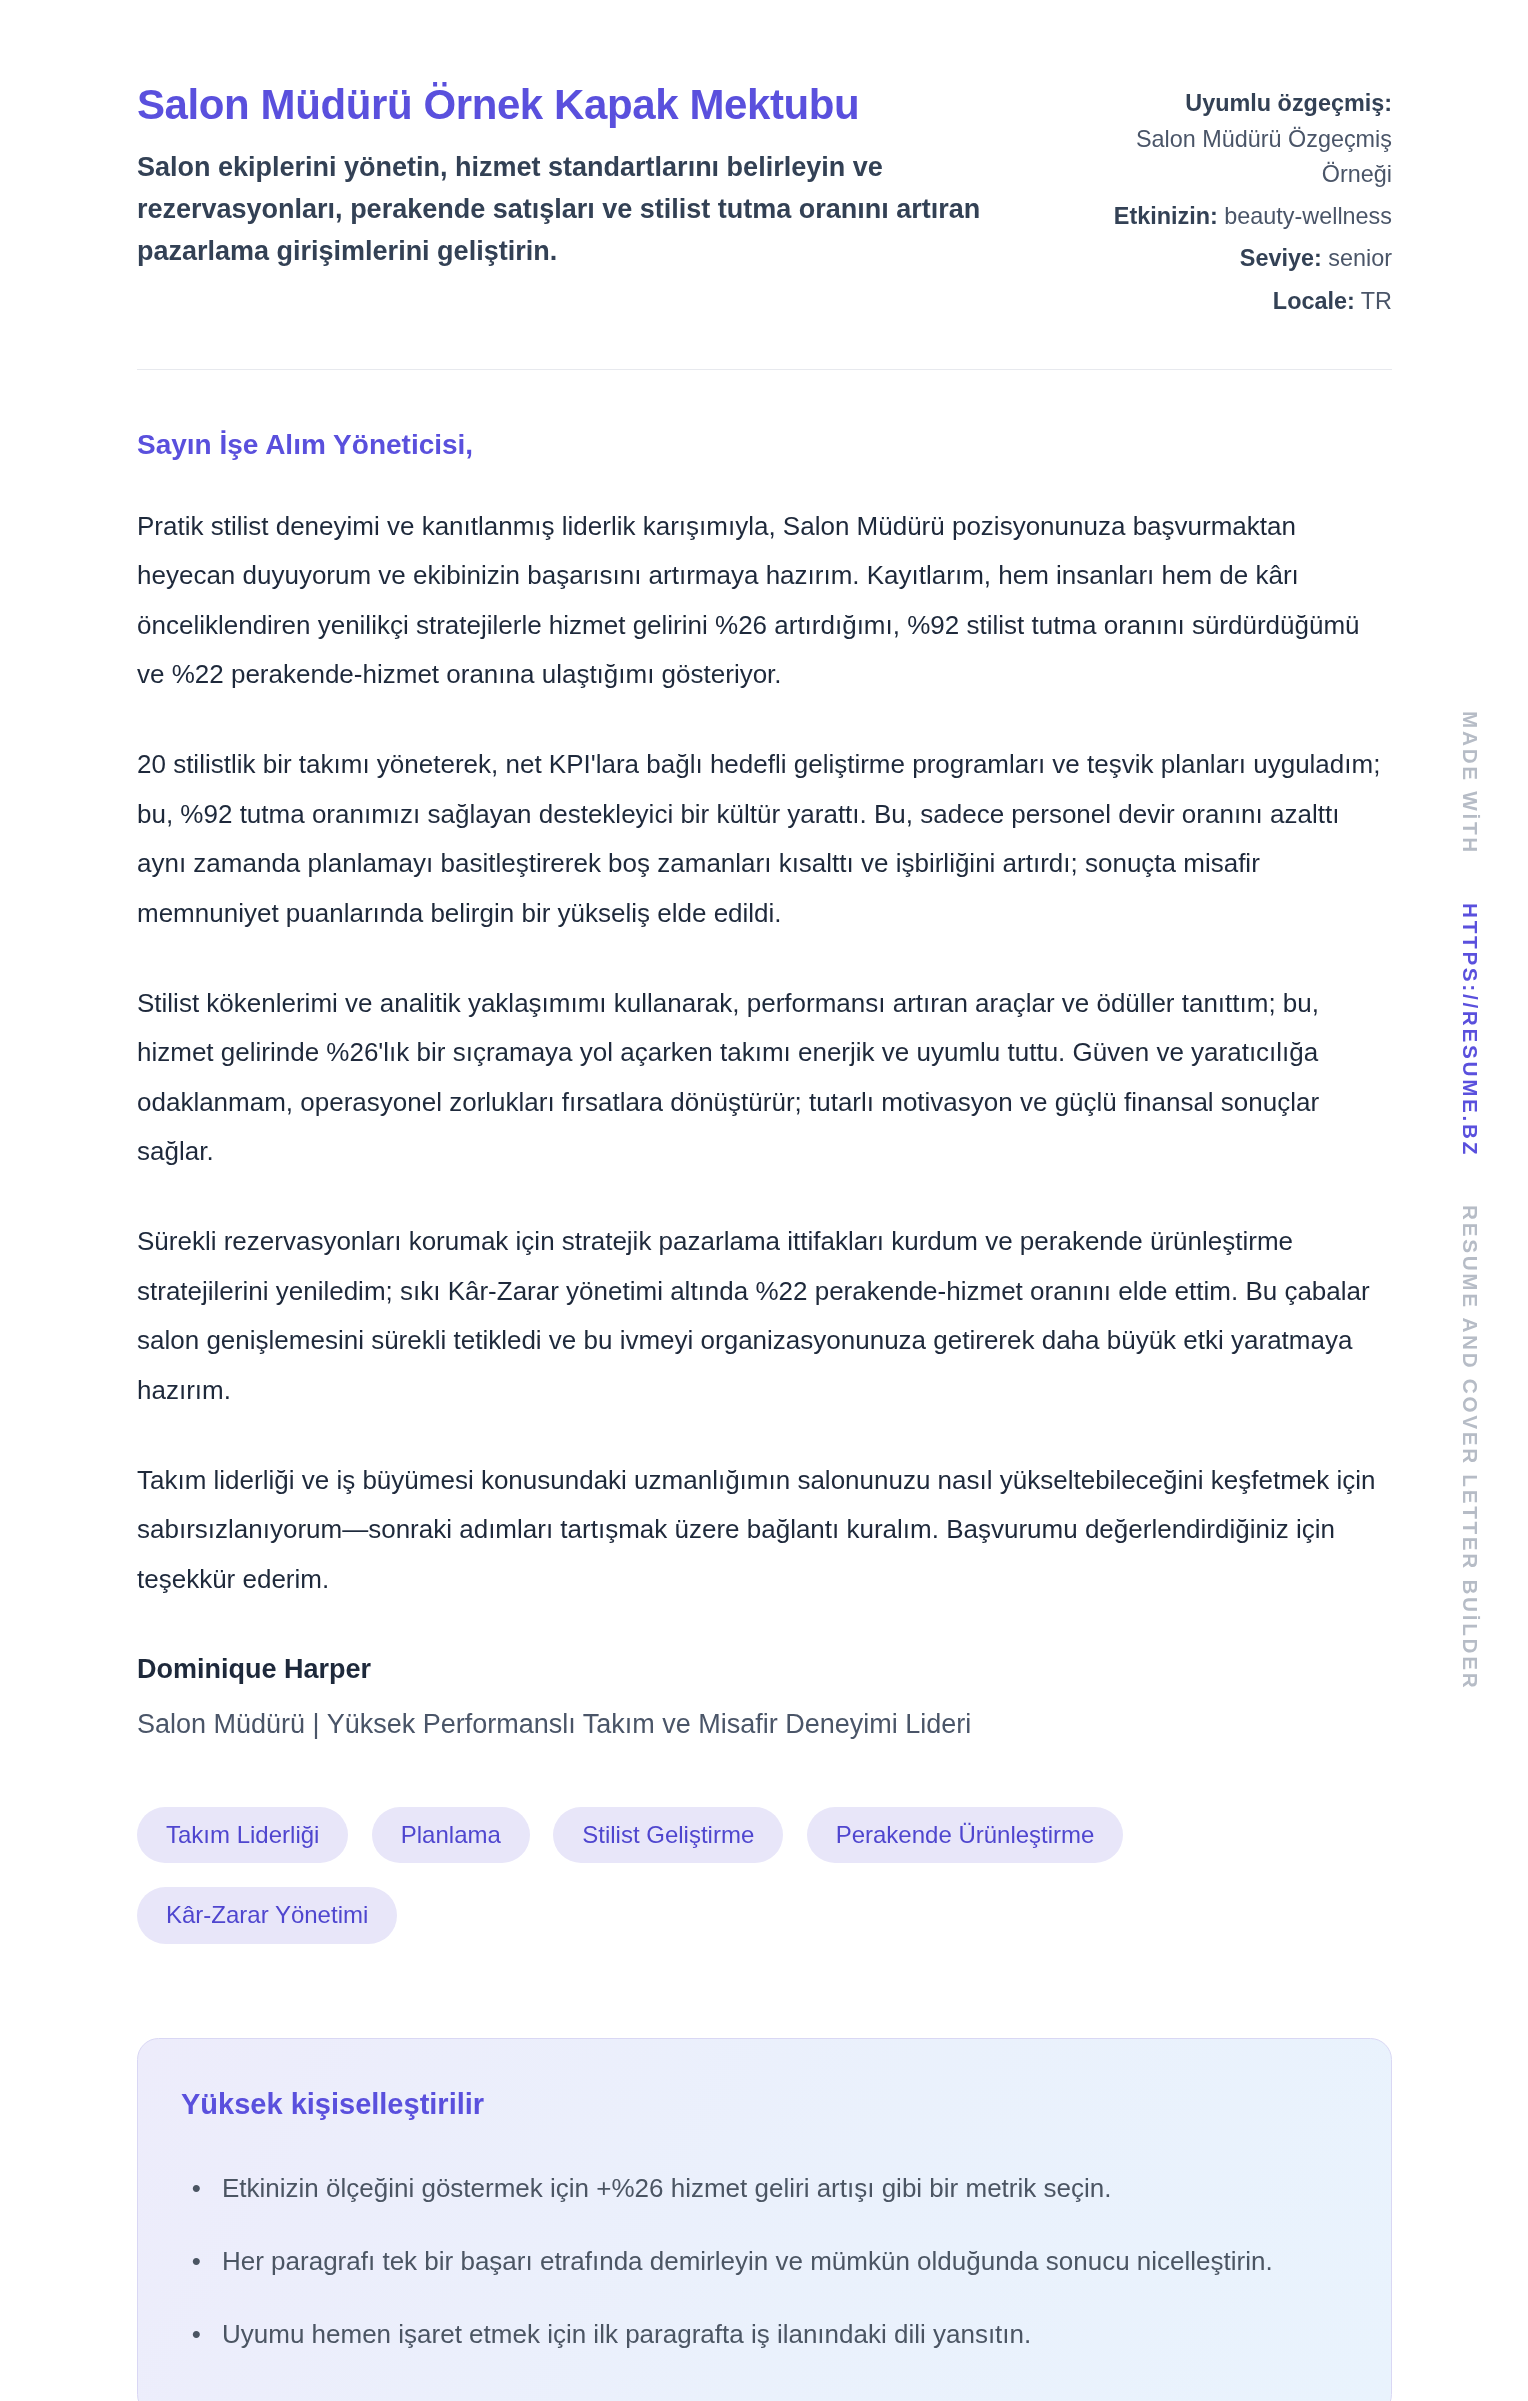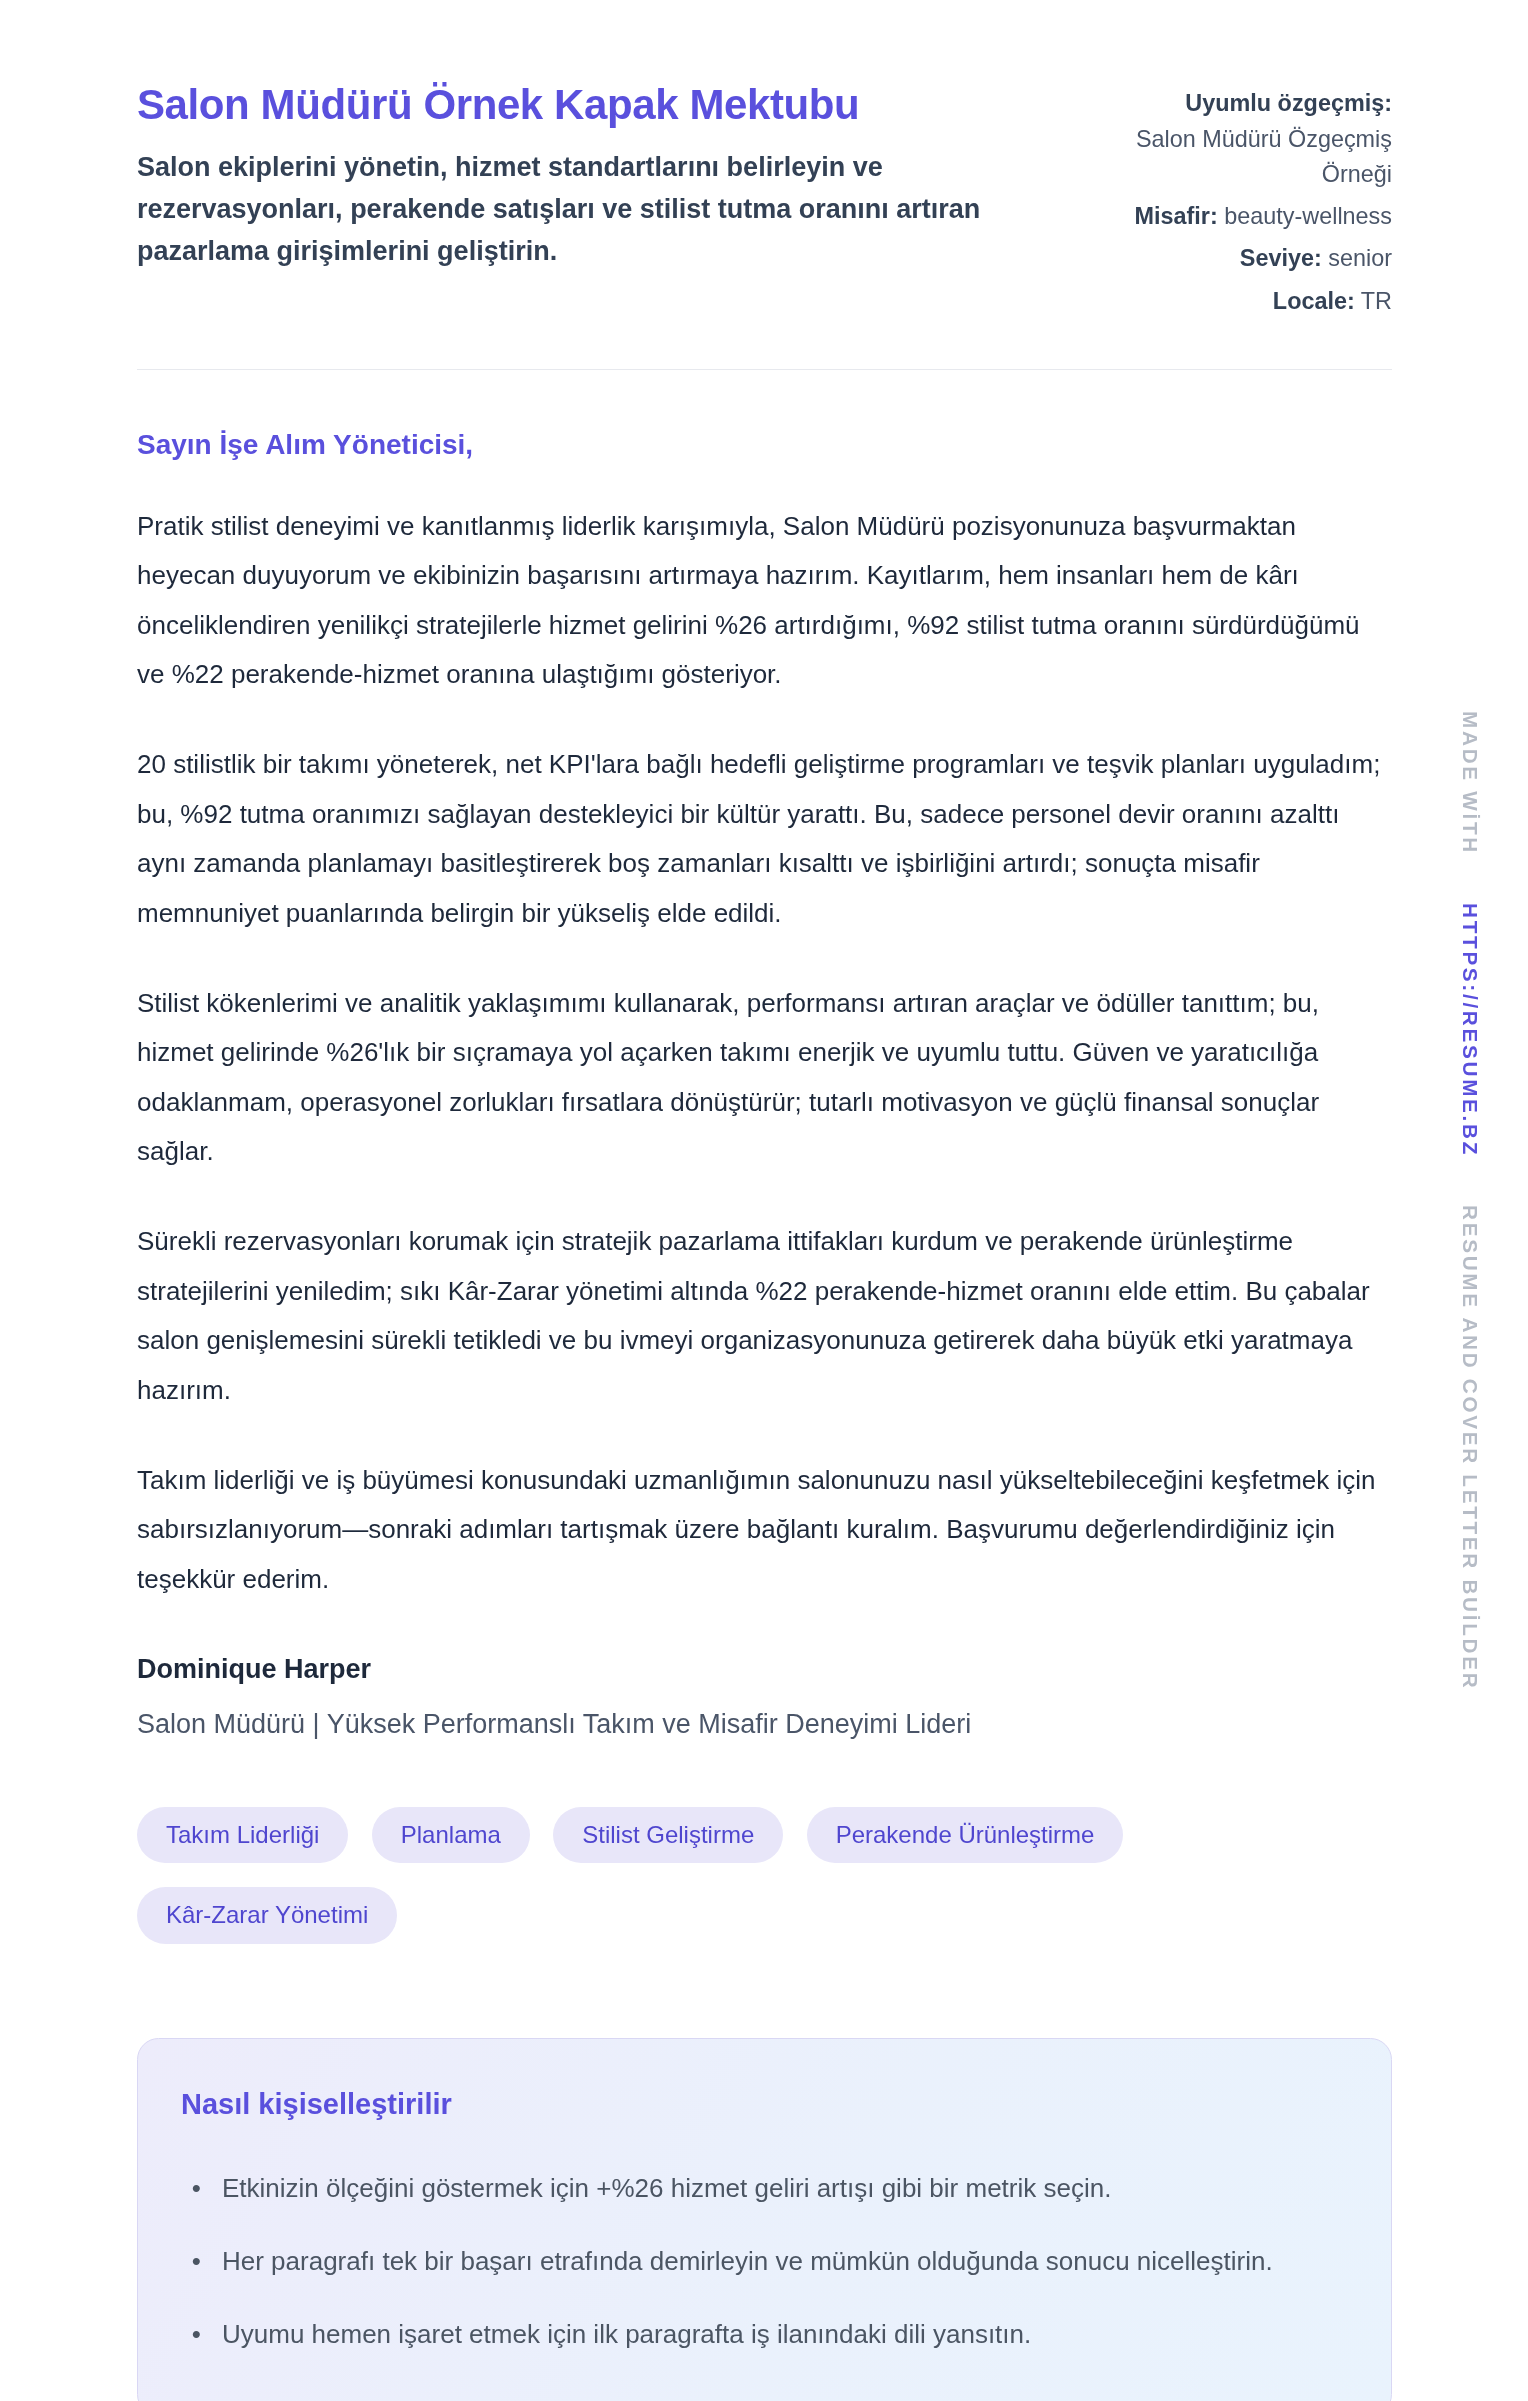--- a/index.html
+++ b/index.html
@@ -146,21 +146,21 @@
       <div class="title-block">
         <h1 class="page-title">Salon Müdürü Örnek Kapak Mektubu</h1>
         <p class="page-subtitle">Salon ekiplerini yönetin, hizmet standartlarını belirleyin ve rezervasyonları, perakende satışları ve stilist tutma oranını artıran pazarlama girişimlerini geliştirin.</p>
       </div>
       <aside class="meta-block">
         <div class="meta-row">
           <span class="meta-label">Uyumlu özgeçmiş:</span><br>
           <a class="meta-link">Salon Müdürü Özgeçmiş Örneği</a>
         </div>
         <div class="meta-row">
-          <span class="meta-label">Misafir:</span>
+          <span class="meta-label">Etkinizin:</span>
           <span>beauty-wellness</span>
         </div>
         <div class="meta-row">
           <span class="meta-label">Seviye:</span>
           <span>senior</span>
         </div>
         <div class="meta-row">
           <span class="meta-label">Locale:</span>
           <span>TR</span>
         </div>
@@ -182,21 +182,21 @@
 
     <section class="tags">
       <span class="tag">Takım Liderliği</span>
       <span class="tag">Planlama</span>
       <span class="tag">Stilist Geliştirme</span>
       <span class="tag">Perakende Ürünleştirme</span>
       <span class="tag">Kâr-Zarar Yönetimi</span>
     </section>
 
     <section class="tips">
-      <h2 class="tips-heading">Nasıl kişiselleştirilir</h2>
+      <h2 class="tips-heading">Yüksek kişiselleştirilir</h2>
       <ul class="tips-list">
         <li>Etkinizin ölçeğini göstermek için +%26 hizmet geliri artışı gibi bir metrik seçin.</li>
         <li>Her paragrafı tek bir başarı etrafında demirleyin ve mümkün olduğunda sonucu nicelleştirin.</li>
         <li>Uyumu hemen işaret etmek için ilk paragrafta iş ilanındaki dili yansıtın.</li>
       </ul>
     </section>
 
   </div>
 
   <aside class="watermark">

